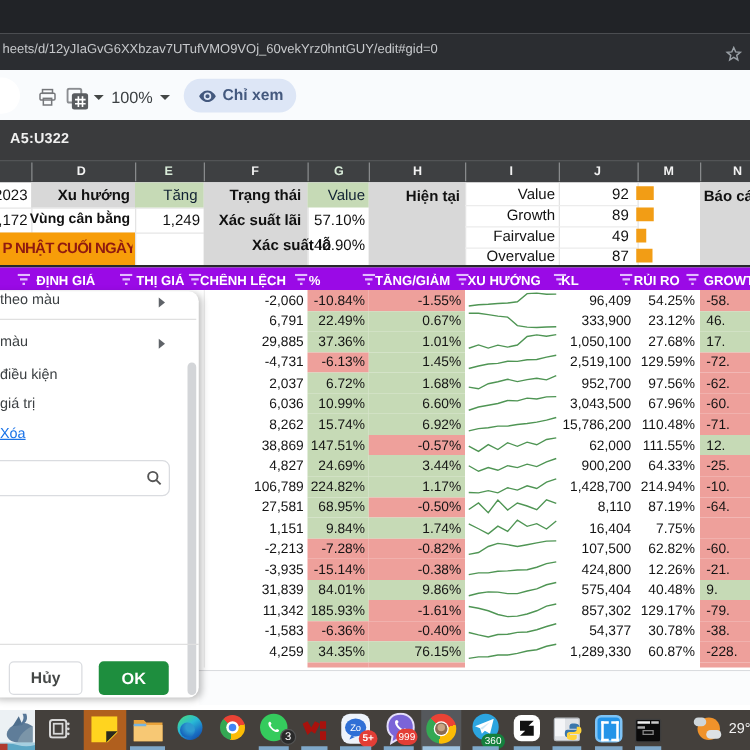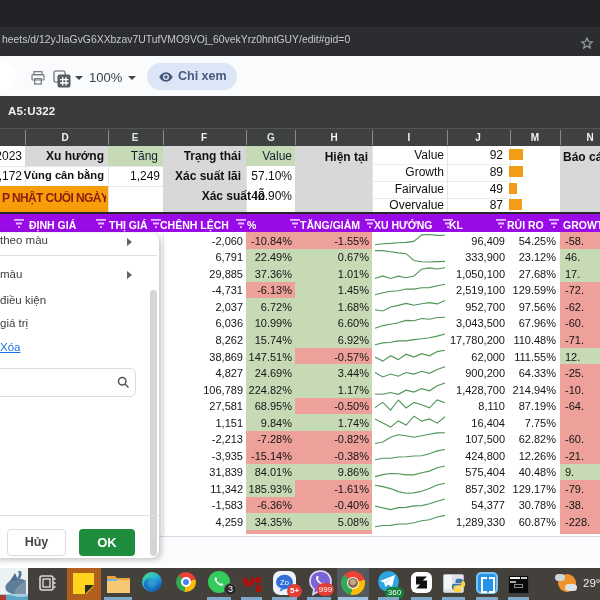--- a/index.html
+++ b/index.html
@@ -198,21 +198,21 @@
 <div class="ab tr" style="left:295px;top:317.4px;width:74px;height:13px;font-size:11px;color:#141414;">6.60%</div>
 <div class="ab tr" style="left:445px;top:317.4px;width:60px;height:13px;font-size:11px;color:#141414;">3,043,500</div>
 <div class="ab tr" style="left:500px;top:317.4px;width:56px;height:13px;font-size:11px;color:#141414;">67.96%</div>
 <div class="ab" style="left:565px;top:317.4px;width:35px;height:13px;white-space:nowrap;overflow:hidden;font-size:11px;color:#141414;">-60.</div>
 <div class="ab" style="left:246px;top:331.3px;width:49px;height:16.6px;background:#c6dab6;"></div>
 <div class="ab" style="left:295px;top:331.3px;width:77px;height:16.6px;background:#c6dab6;"></div>
 <div class="ab" style="left:560px;top:331.3px;width:40px;height:16.6px;background:#eea09b;"></div>
 <div class="ab tr" style="left:163px;top:333.9px;width:80px;height:13px;font-size:11px;color:#141414;">8,262</div>
 <div class="ab tr" style="left:246px;top:333.9px;width:46px;height:13px;font-size:11px;color:#141414;">15.74%</div>
 <div class="ab tr" style="left:295px;top:333.9px;width:74px;height:13px;font-size:11px;color:#141414;">6.92%</div>
-<div class="ab tr" style="left:445px;top:333.9px;width:60px;height:13px;font-size:11px;color:#141414;">17,780,200</div>
+<div class="ab tr" style="left:445px;top:333.9px;width:60px;height:13px;font-size:11px;color:#141414;">15,786,200</div>
 <div class="ab tr" style="left:500px;top:333.9px;width:56px;height:13px;font-size:11px;color:#141414;">110.48%</div>
 <div class="ab" style="left:565px;top:333.9px;width:35px;height:13px;white-space:nowrap;overflow:hidden;font-size:11px;color:#141414;">-71.</div>
 <div class="ab" style="left:246px;top:347.9px;width:49px;height:16.6px;background:#c6dab6;"></div>
 <div class="ab" style="left:295px;top:347.9px;width:77px;height:16.6px;background:#eea09b;"></div>
 <div class="ab" style="left:560px;top:347.9px;width:40px;height:16.6px;background:#c6dab6;"></div>
 <div class="ab tr" style="left:163px;top:350.5px;width:80px;height:13px;font-size:11px;color:#141414;">38,869</div>
 <div class="ab tr" style="left:246px;top:350.5px;width:46px;height:13px;font-size:11px;color:#141414;">147.51%</div>
 <div class="ab tr" style="left:295px;top:350.5px;width:74px;height:13px;font-size:11px;color:#141414;">-0.57%</div>
 <div class="ab tr" style="left:445px;top:350.5px;width:60px;height:13px;font-size:11px;color:#141414;">62,000</div>
 <div class="ab tr" style="left:500px;top:350.5px;width:56px;height:13px;font-size:11px;color:#141414;">111.55%</div>
@@ -296,21 +296,21 @@
 <div class="ab tr" style="left:246px;top:499.4px;width:46px;height:13px;font-size:11px;color:#141414;">-6.36%</div>
 <div class="ab tr" style="left:295px;top:499.4px;width:74px;height:13px;font-size:11px;color:#141414;">-0.40%</div>
 <div class="ab tr" style="left:445px;top:499.4px;width:60px;height:13px;font-size:11px;color:#141414;">54,377</div>
 <div class="ab tr" style="left:500px;top:499.4px;width:56px;height:13px;font-size:11px;color:#141414;">30.78%</div>
 <div class="ab" style="left:565px;top:499.4px;width:35px;height:13px;white-space:nowrap;overflow:hidden;font-size:11px;color:#141414;">-38.</div>
 <div class="ab" style="left:246px;top:513.4px;width:49px;height:16.6px;background:#c6dab6;"></div>
 <div class="ab" style="left:295px;top:513.4px;width:77px;height:16.6px;background:#c6dab6;"></div>
 <div class="ab" style="left:560px;top:513.4px;width:40px;height:16.6px;background:#eea09b;"></div>
 <div class="ab tr" style="left:163px;top:516.0px;width:80px;height:13px;font-size:11px;color:#141414;">4,259</div>
 <div class="ab tr" style="left:246px;top:516.0px;width:46px;height:13px;font-size:11px;color:#141414;">34.35%</div>
-<div class="ab tr" style="left:295px;top:516.0px;width:74px;height:13px;font-size:11px;color:#141414;">5.08%</div>
+<div class="ab tr" style="left:295px;top:516.0px;width:74px;height:13px;font-size:11px;color:#141414;">76.15%</div>
 <div class="ab tr" style="left:445px;top:516.0px;width:60px;height:13px;font-size:11px;color:#141414;">1,289,330</div>
 <div class="ab tr" style="left:500px;top:516.0px;width:56px;height:13px;font-size:11px;color:#141414;">60.87%</div>
 <div class="ab" style="left:565px;top:516.0px;width:35px;height:13px;white-space:nowrap;overflow:hidden;font-size:11px;color:#141414;">-228.</div>
 <div class="ab" style="left:246px;top:529.9px;width:49px;height:4px;background:#eea09b;"></div>
 <div class="ab" style="left:295px;top:529.9px;width:77px;height:4px;background:#eea09b;"></div>
 <div class="ab" style="left:560px;top:529.9px;width:40px;height:4px;background:#eea09b;"></div>
 <div class="ab" style="left:163px;top:232px;width:1px;height:302px;background:#ececec;"></div>
 <svg class="ab" style="left:374px;top:232px" width="73" height="302" viewBox="0 0 73 302">
       <polyline points="1.0,12.8 8.8,11.8 16.6,11.4 24.3,10.8 32.1,10.4 39.9,9.4 47.7,2.9 55.4,2.5 63.2,3.4 71.0,3.3" fill="none" stroke="#4f9554" stroke-width="1.1"></polyline>
       <polyline points="1.0,18.6 8.8,18.6 16.6,19.7 24.3,20.9 32.1,21.7 39.9,28.5 47.7,29.7 55.4,30.0 63.2,29.6 71.0,29.4" fill="none" stroke="#4f9554" stroke-width="1.1"></polyline>

